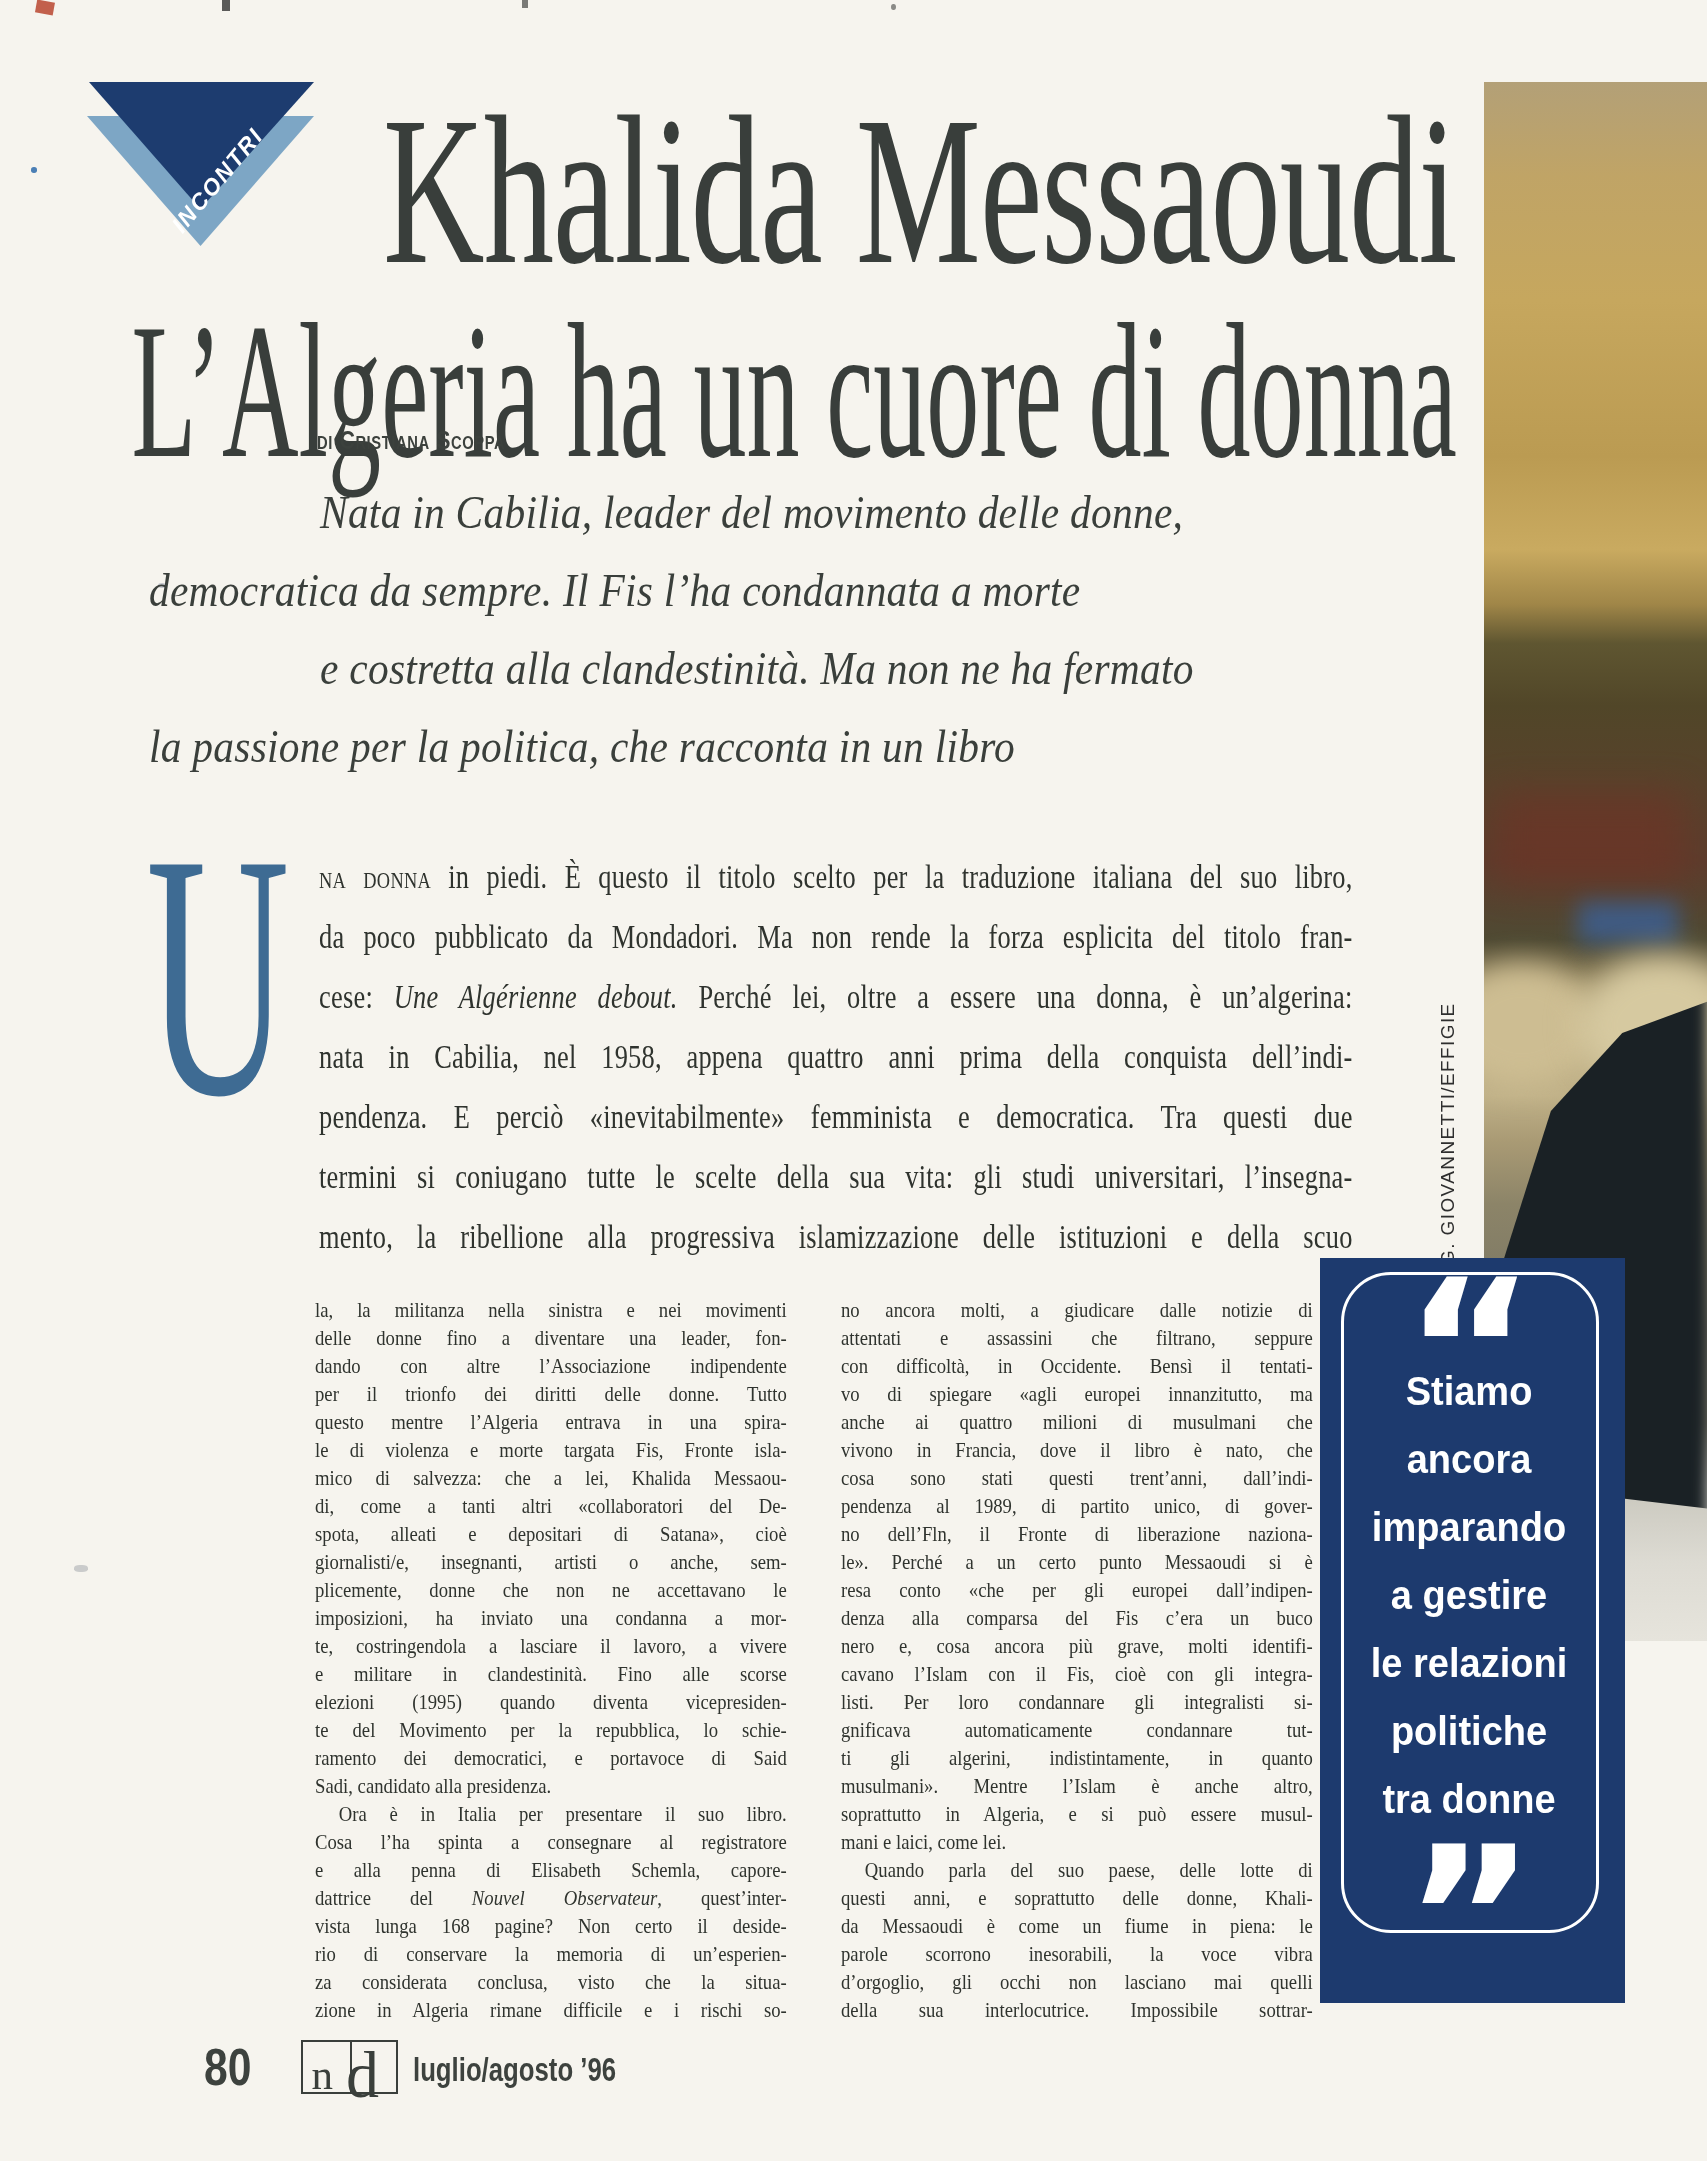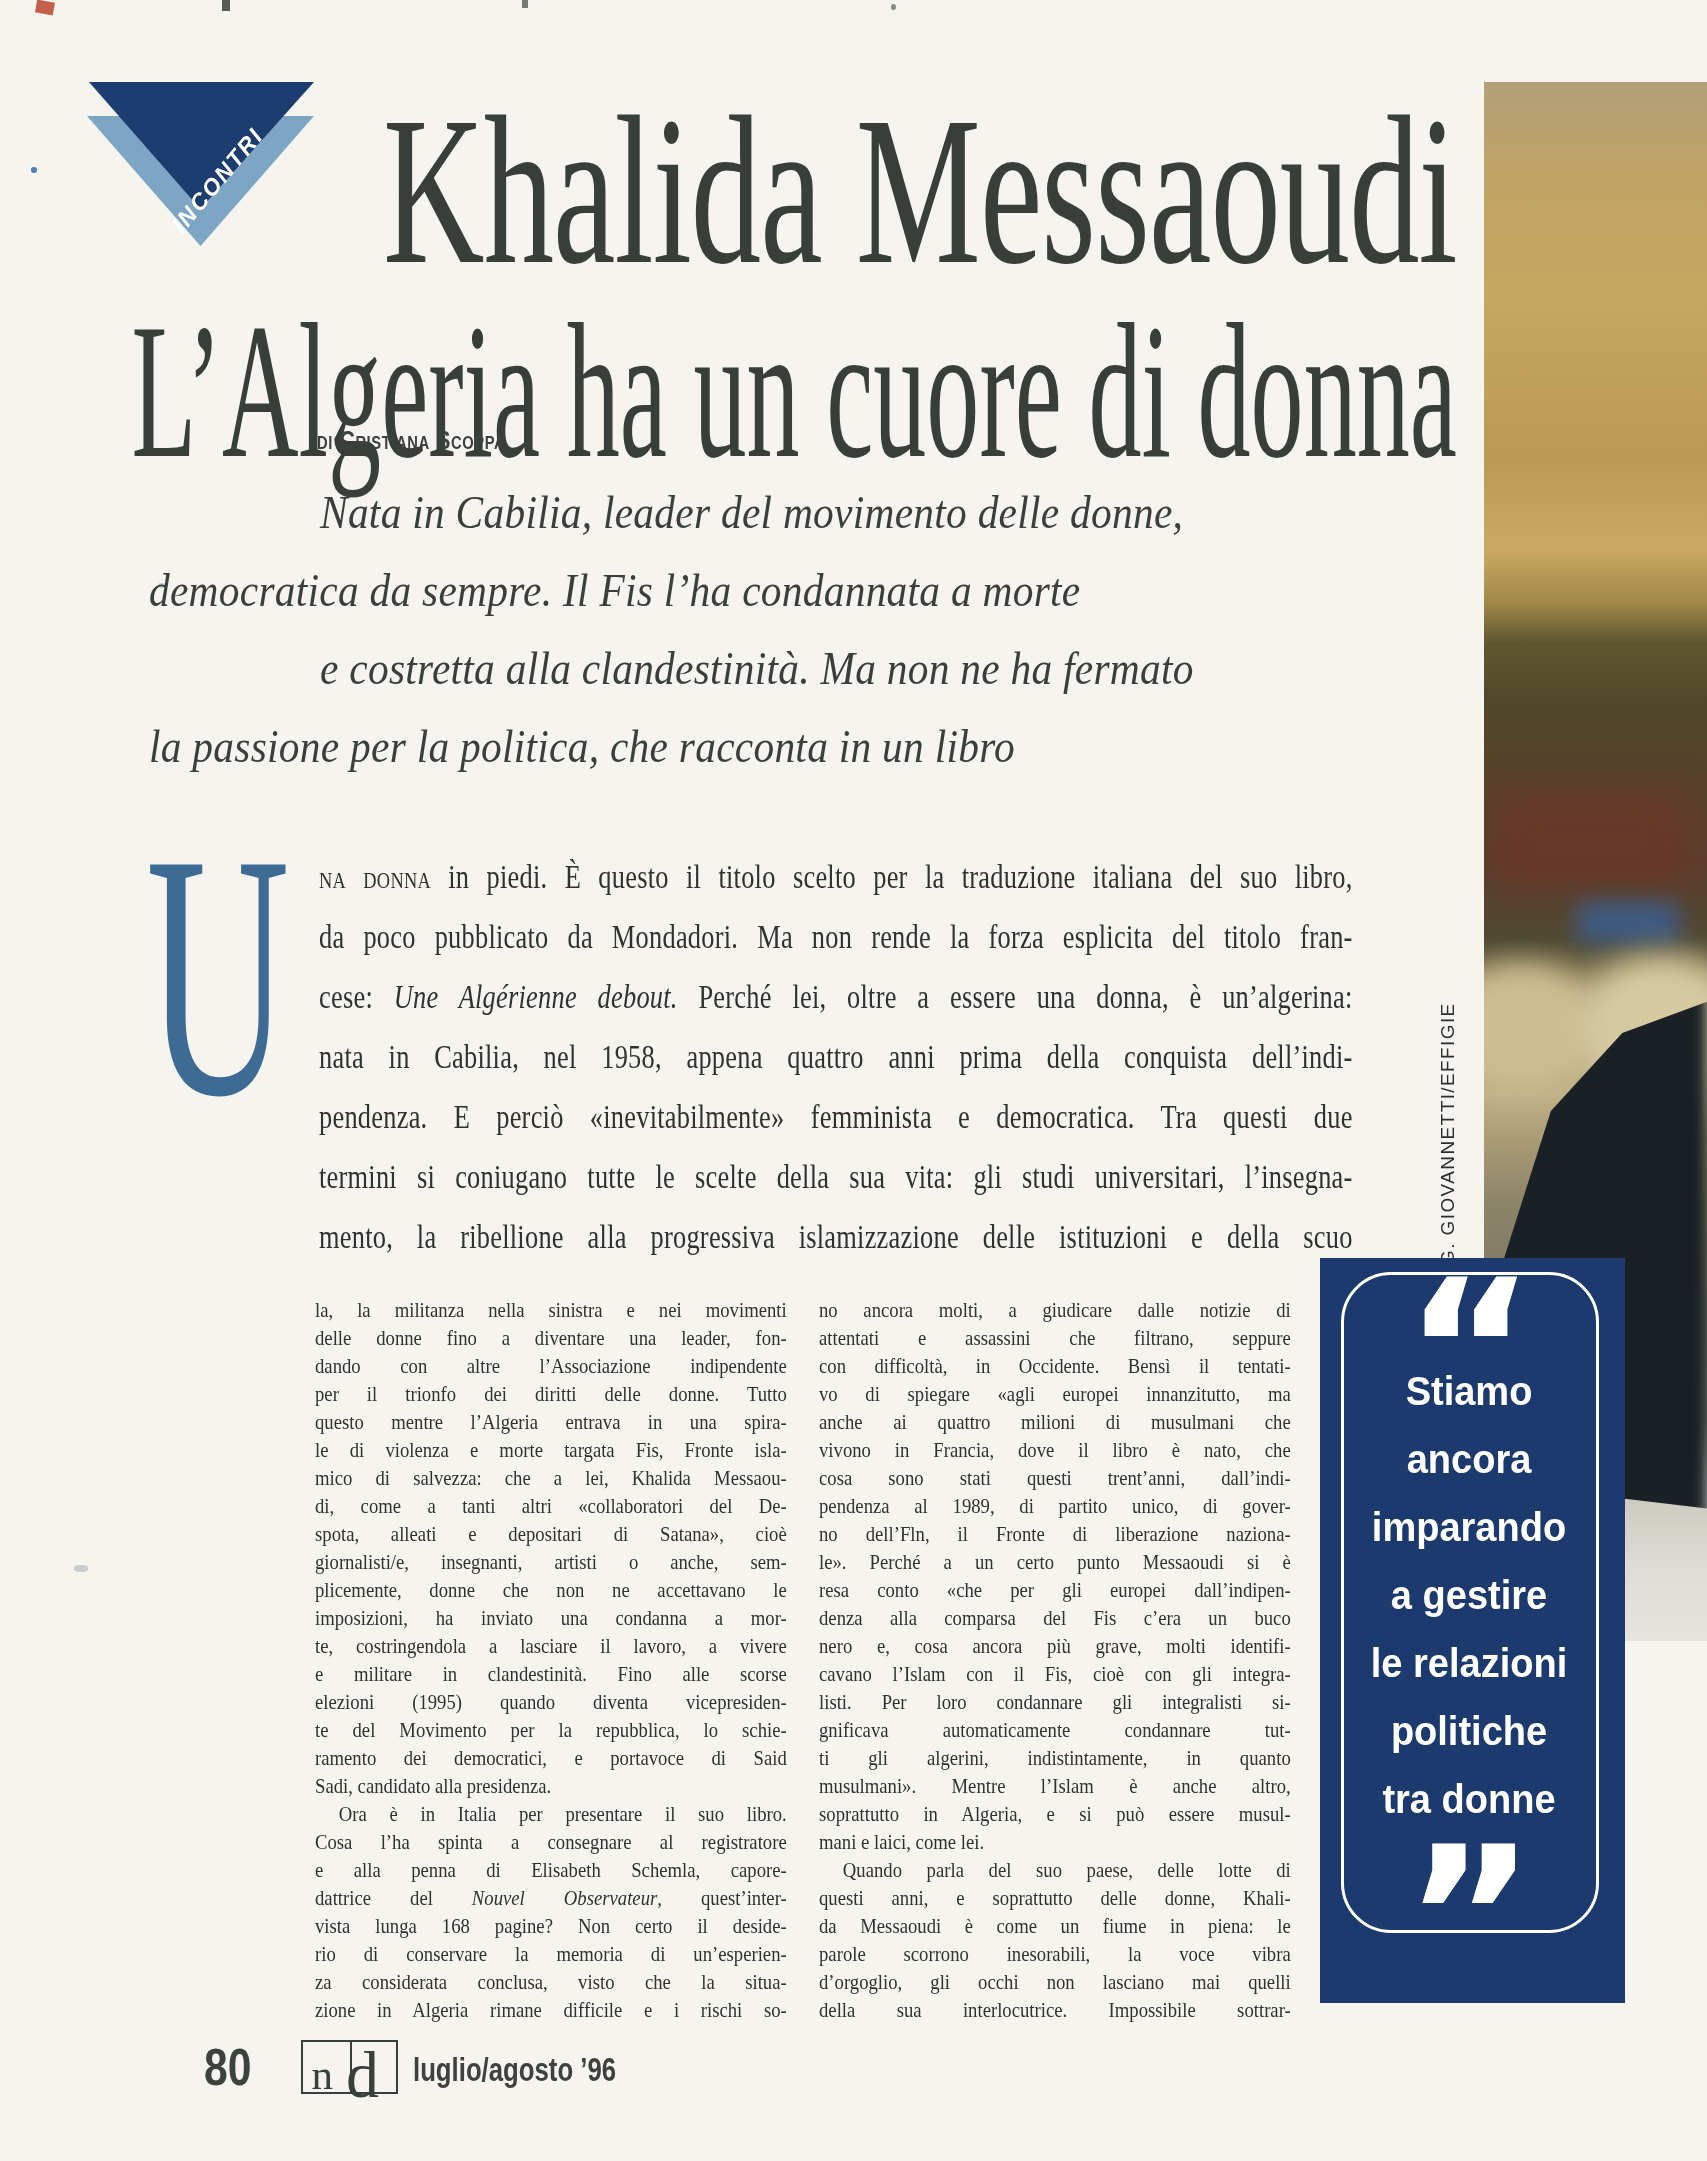--- a/index.html
+++ b/index.html
@@ -65,21 +65,21 @@
   .intro{
     position:absolute;left:319px;top:847px;width:1292px;
     font-size:33px;line-height:60px;letter-spacing:0.3px;
     transform:scaleX(0.8);transform-origin:left top;
   }
   .sc{font-variant:small-caps;}
 
   
   .col{position:absolute;top:1296px;font-size:22px;line-height:28px;}
   .col-left{left:315px;}
-  .col-right{left:819px;}
+  .col-right{left:841px;}
   .col-inner{width:555px;transform:scaleX(0.85);transform-origin:left top;}
   .jline{text-align:justify;text-align-last:justify;}
   .last-left{text-align-last:left;}
   .col .p-indent{text-indent:28px;}
 
   
   .photo{
     position:absolute;left:1484px;top:82px;width:223px;height:1559px;overflow:hidden;
     background:linear-gradient(180deg,
       #b3a077 0%, #c0a466 6%, #c6a75e 14%, #bb9b52 24%, #c9aa60 30%, #a08648 33.5%,

